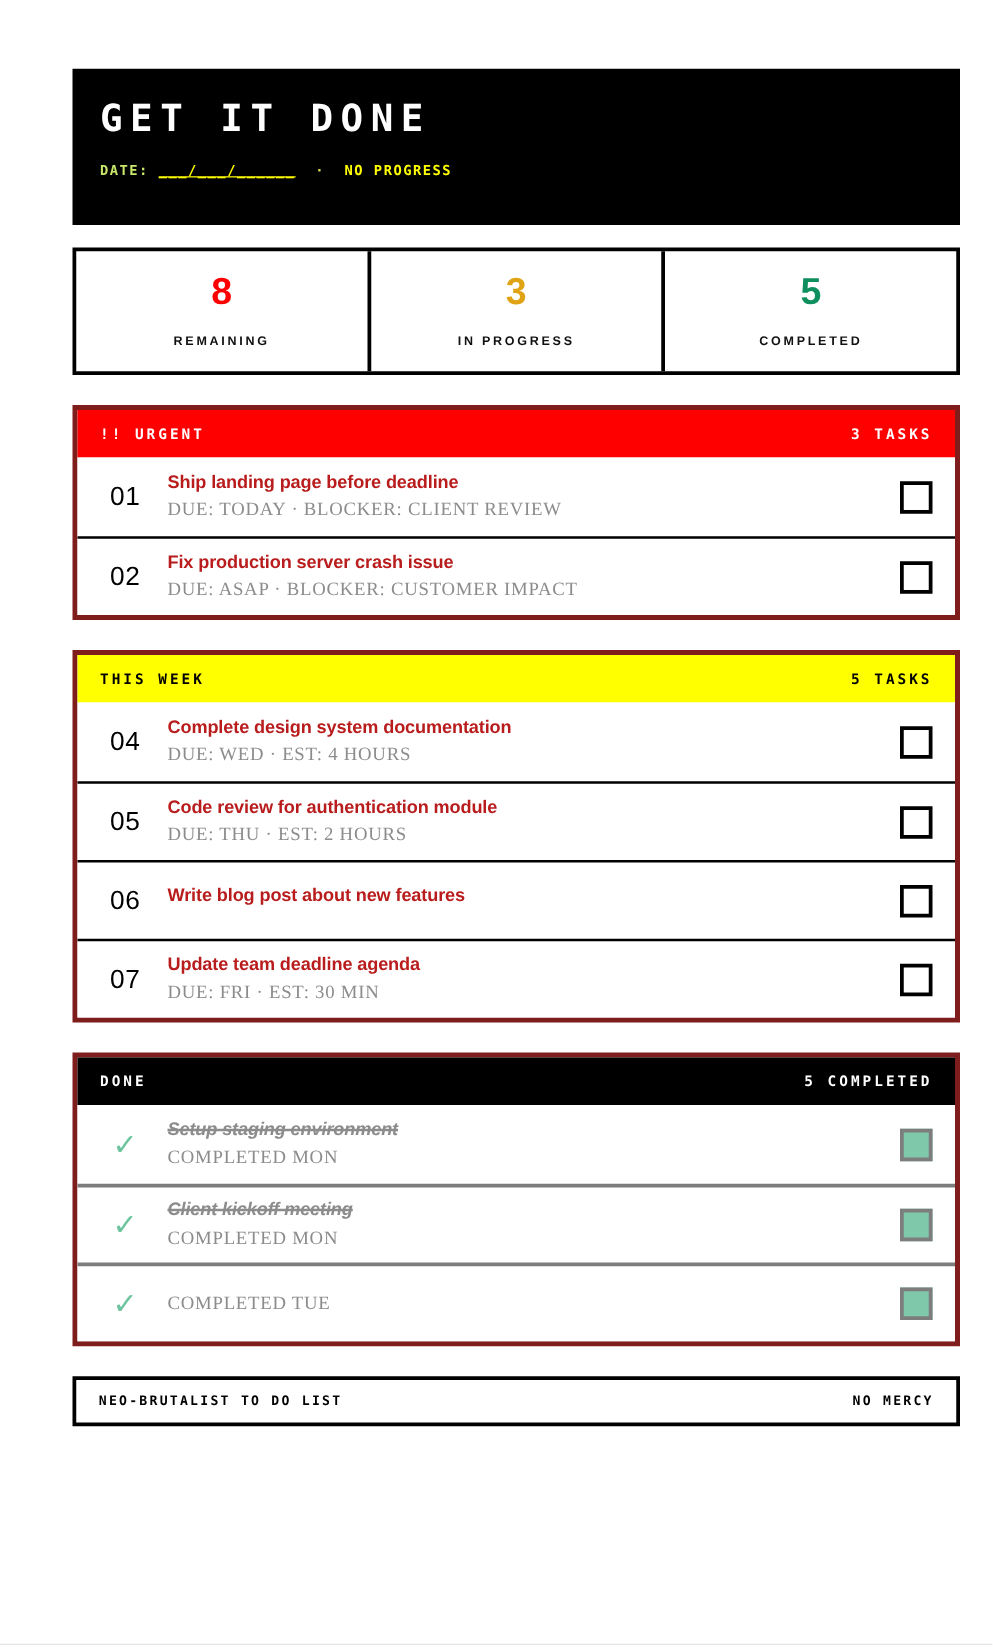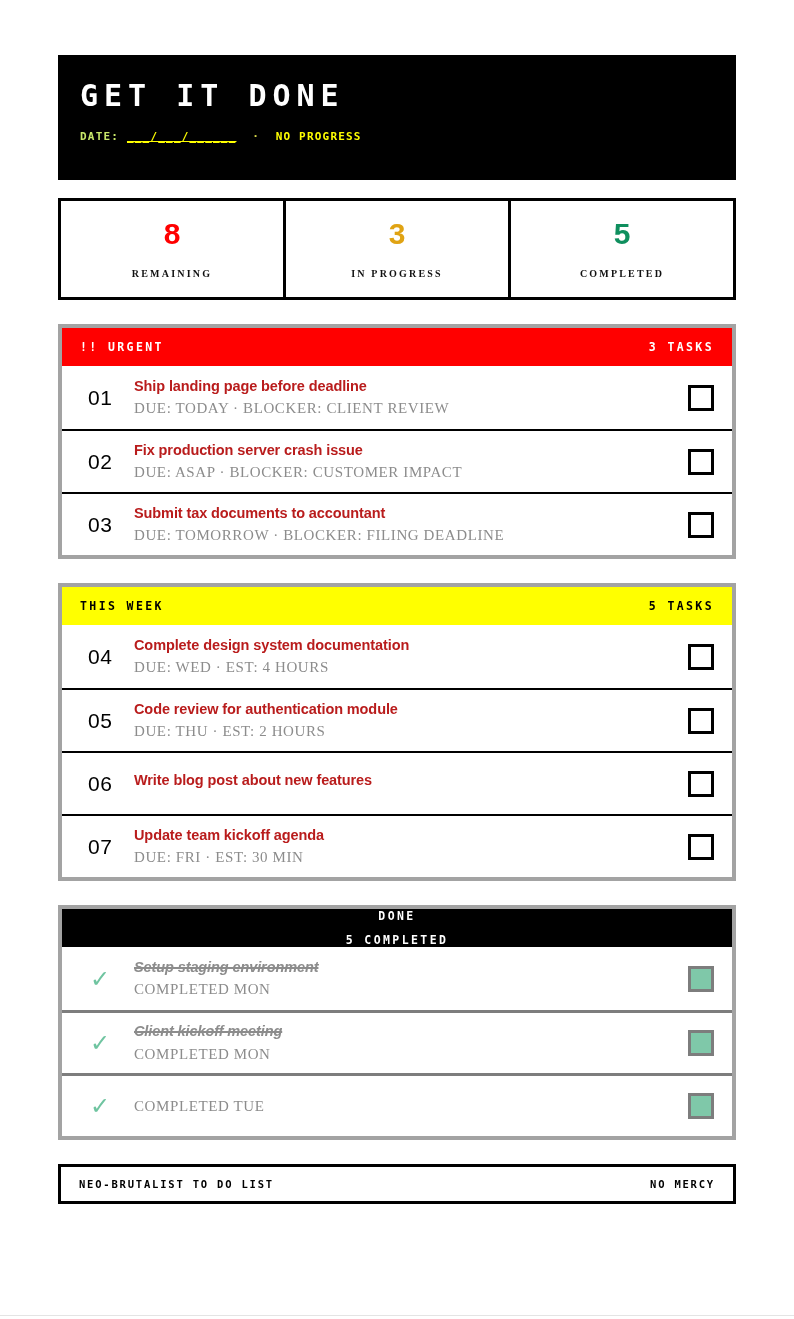--- a/index.html
+++ b/index.html
@@ -12,21 +12,21 @@
     height: 1319px;
     font-family: "Liberation Sans", sans-serif;
     -webkit-font-smoothing: antialiased;
     overflow: hidden;
     position: relative;
   }
   .page {
     width: 794px;
     height: 1319px;
     box-sizing: border-box;
-    padding: 55px 58px 0 58px;
+    padding: 55px 26px 0 58px;
     background: #ffffff;
     position: relative;
     border-radius: 13px;
   }
   .bottom-rule {
     position: absolute;
     left: 0;
     right: 0;
     bottom: 3px;
     height: 1px;
@@ -83,48 +83,48 @@
   }
   .stat:last-child { border-right: none; }
   .stat-value {
     font-family: "Liberation Sans", sans-serif;
     font-size: 30px;
     font-weight: bold;
     line-height: 1;
     margin-bottom: 19px;
   }
   .stat-label {
-    font-family: Liberation Serif, serif;
+    font-family: Liberation Sans, sans-serif;
     font-size: 10px;
     font-weight: bold;
     letter-spacing: 2.2px;
     color: #111111;
   }
 
   
   .section {
     margin-top: 24px;
-    border: 4px solid #a3a3a3;
+    border: 4px solid #7f1d1d;
     background: #ffffff;
   }
   .section-head {
     display: flex;
     align-items: center;
     justify-content: space-between;
     height: 38px;
     padding: 0 18px;
     box-sizing: border-box;
     font-family: "DejaVu Sans Mono", "Liberation Mono", monospace;
     font-size: 11.5px;
     font-weight: bold;
     letter-spacing: 2.4px;
   }
   .section-head.urgent { background: #ff0000; color: #ffffff; }
   .section-head.week   { background: #ffff00; color: #000000; }
-  .section-head.done   { background: #000000; color: #ffffff; flex-direction: column; }
+  .section-head.done   { background: #000000; color: #ffffff; }
 
   .rows { display: block; }
   .row {
     display: flex;
     align-items: center;
     height: 63px;
     box-sizing: border-box;
     padding: 0 18px 0 16px;
     border-top: 2px solid #000000;
     background: #ffffff;
@@ -255,28 +255,20 @@
         <div class="row-box"></div>
       </div>
       <div class="row">
         <div class="row-index">02</div>
         <div class="row-body">
           <div class="row-title">Fix production server crash issue</div>
           <div class="row-meta">DUE: ASAP · BLOCKER: CUSTOMER IMPACT</div>
         </div>
         <div class="row-box"></div>
       </div>
-      <div class="row">
-        <div class="row-index">03</div>
-        <div class="row-body">
-          <div class="row-title">Submit tax documents to accountant</div>
-          <div class="row-meta">DUE: TOMORROW · BLOCKER: FILING DEADLINE</div>
-        </div>
-        <div class="row-box"></div>
-      </div>
     </div>
   </div>
 
   <div class="section">
     <div class="section-head week">
       <span>THIS WEEK</span>
       <span>5 TASKS</span>
     </div>
     <div class="rows">
       <div class="row first">
@@ -298,21 +290,21 @@
       <div class="row">
         <div class="row-index">06</div>
         <div class="row-body">
           <div class="row-title">Write blog post about new features</div>
         </div>
         <div class="row-box"></div>
       </div>
       <div class="row">
         <div class="row-index">07</div>
         <div class="row-body">
-          <div class="row-title">Update team kickoff agenda</div>
+          <div class="row-title">Update team deadline agenda</div>
           <div class="row-meta">DUE: FRI · EST: 30 MIN</div>
         </div>
         <div class="row-box"></div>
       </div>
     </div>
   </div>
 
   <div class="section">
     <div class="section-head done">
       <span>DONE</span>

